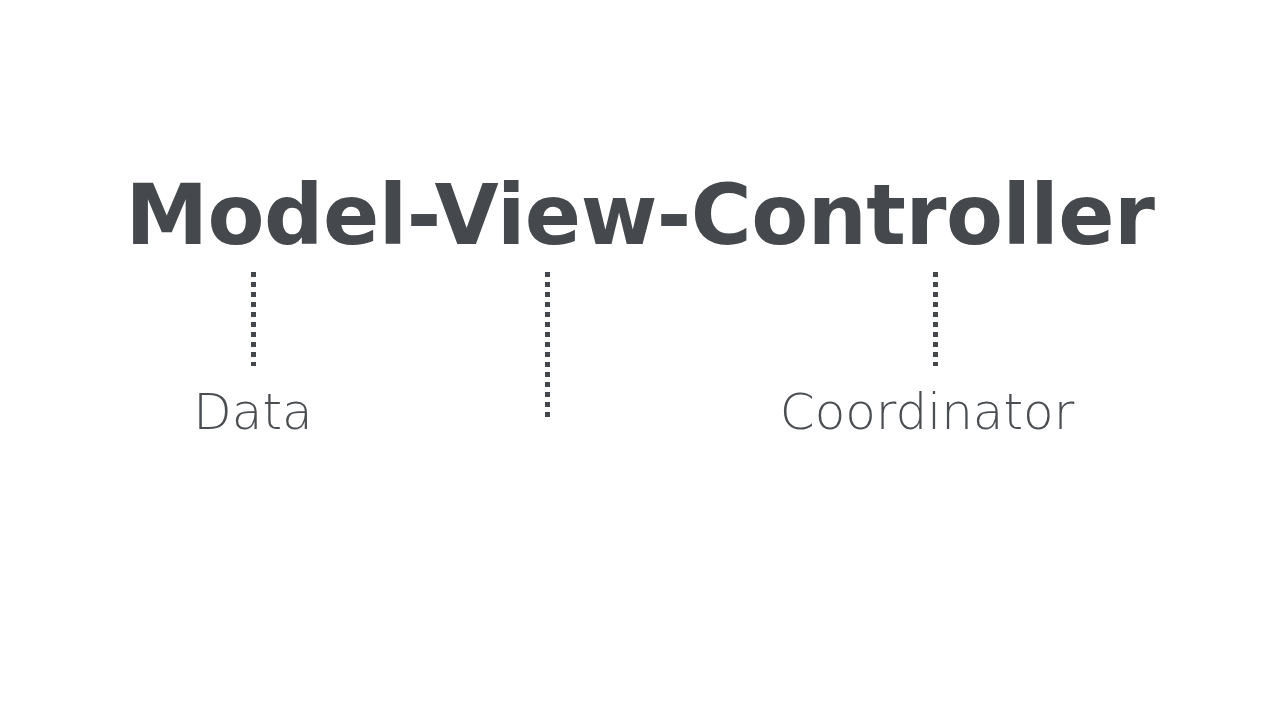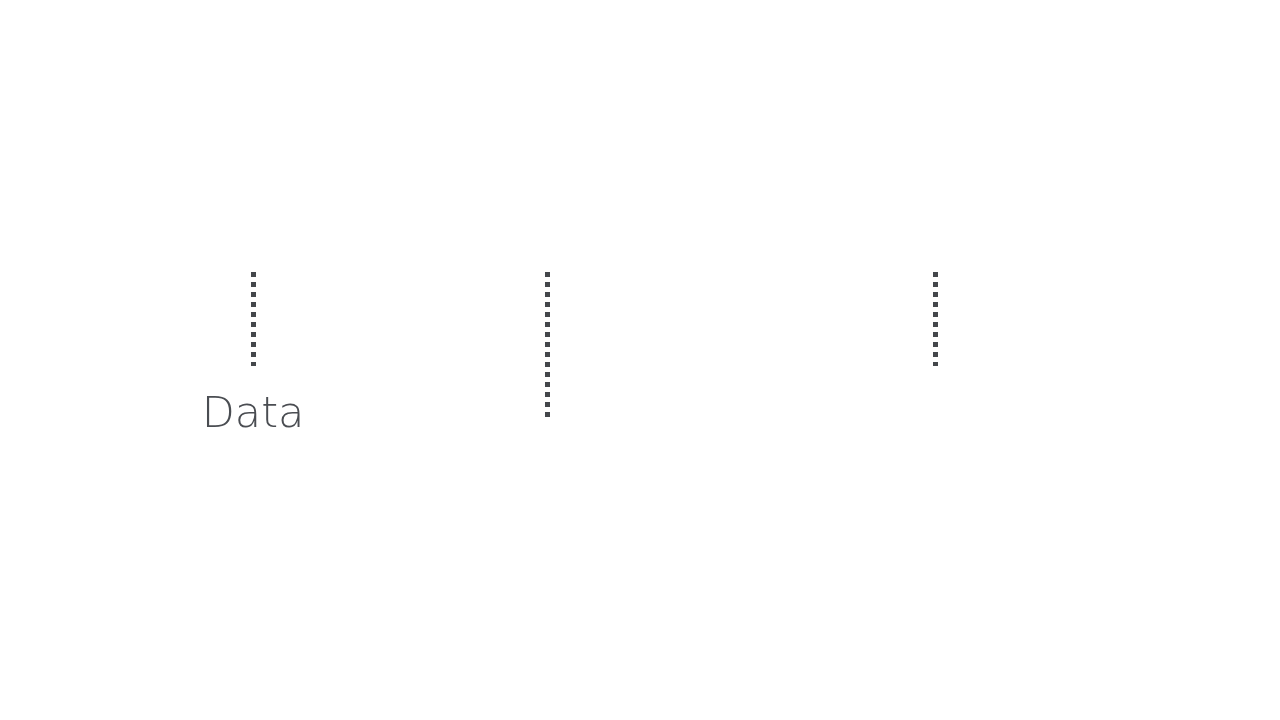--- a/index.html
+++ b/index.html
@@ -53,21 +53,21 @@
     background-repeat: repeat-y;
   }
   .connector-model      { left: 251px; top: 272px; height: 94px; }
   .connector-view       { left: 545px; top: 272px; height: 146px; }
   .connector-controller { left: 933px; top: 272px; height: 94px; }
 
   
   .caption {
     position: absolute;
     font-family: "DejaVu Sans", "Liberation Sans", sans-serif;
-    font-size: 43px;
+    font-size: 50px;
     font-weight: 300;
     color: #4a4d52;
     white-space: nowrap;
     text-align: center;
     line-height: 52px;
     -webkit-font-smoothing: antialiased;
   }
   
   .caption-model {
     left: 253px;
@@ -83,20 +83,22 @@
     left: 927px;
     top: 386px;
     transform: translateX(-50%);
   }
 </style>
 </head>
 <body>
 
 <div class="slide">
 
+  <div class="title">Model-View-Controller</div>
 
   <div class="connector connector-model"></div>
   <div class="connector connector-view"></div>
   <div class="connector connector-controller"></div>
 
   <div class="caption caption-model">Data</div>
+  <div class="caption caption-controller">Coordinator</div>
 
 </div>
 
 </body></html>

